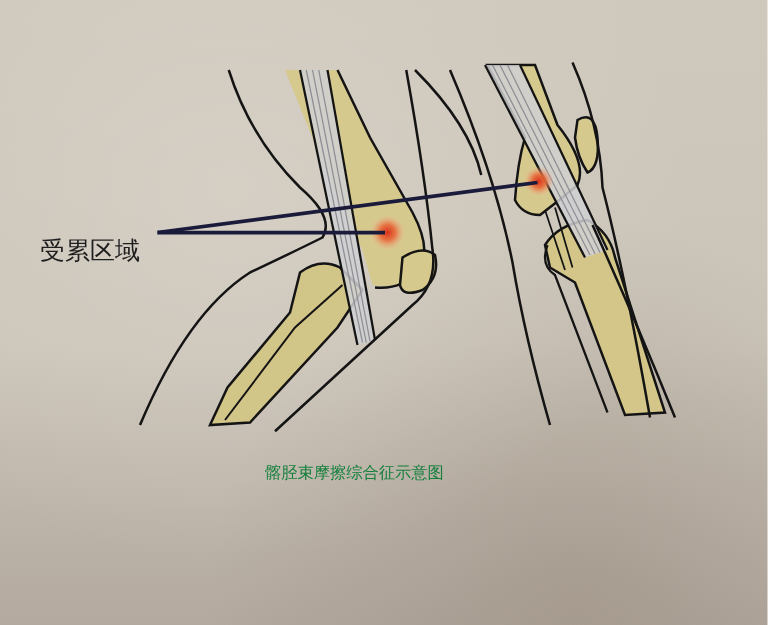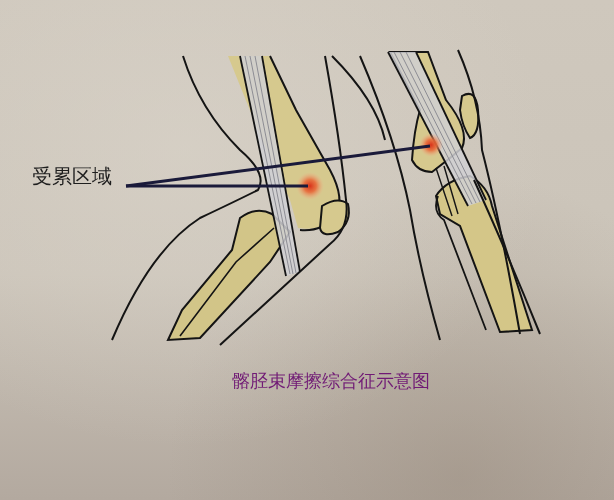--- a/index.html
+++ b/index.html
@@ -12,22 +12,22 @@
     position: absolute; inset: 0;
     background: radial-gradient(ellipse at 30% 30%, rgba(220,214,204,0.55) 0%, rgba(200,192,182,0) 60%),
                 radial-gradient(ellipse at 75% 95%, rgba(140,125,110,0.35) 0%, rgba(140,125,110,0) 45%);
     pointer-events: none;
   }
   svg.diagram { position: absolute; left: 0; top: 0; }
   .label {
     position: absolute; color: #1e1e1e; font-size: 20px; letter-spacing: 0px;
     white-space: nowrap;
   }
-  .label-area { left: 32px; top: 163px; }
-  .caption { left: 212px; top: 369px; font-size: 18px; color: #701a75; margin-left: 20px; }
+  .label-area { left: 32px; top: 187px; }
+  .caption { left: 212px; top: 369px; font-size: 13px; color: #15803d; }
 </style>
 </head>
 <body>
 
 <div class="paper-shade"></div>
 
 <svg class="diagram" width="614" height="500" viewBox="0 0 614 500">
   <defs>
     <radialGradient id="hot" cx="50%" cy="50%" r="50%">
       <stop offset="0%" stop-color="#d8331a"></stop>

